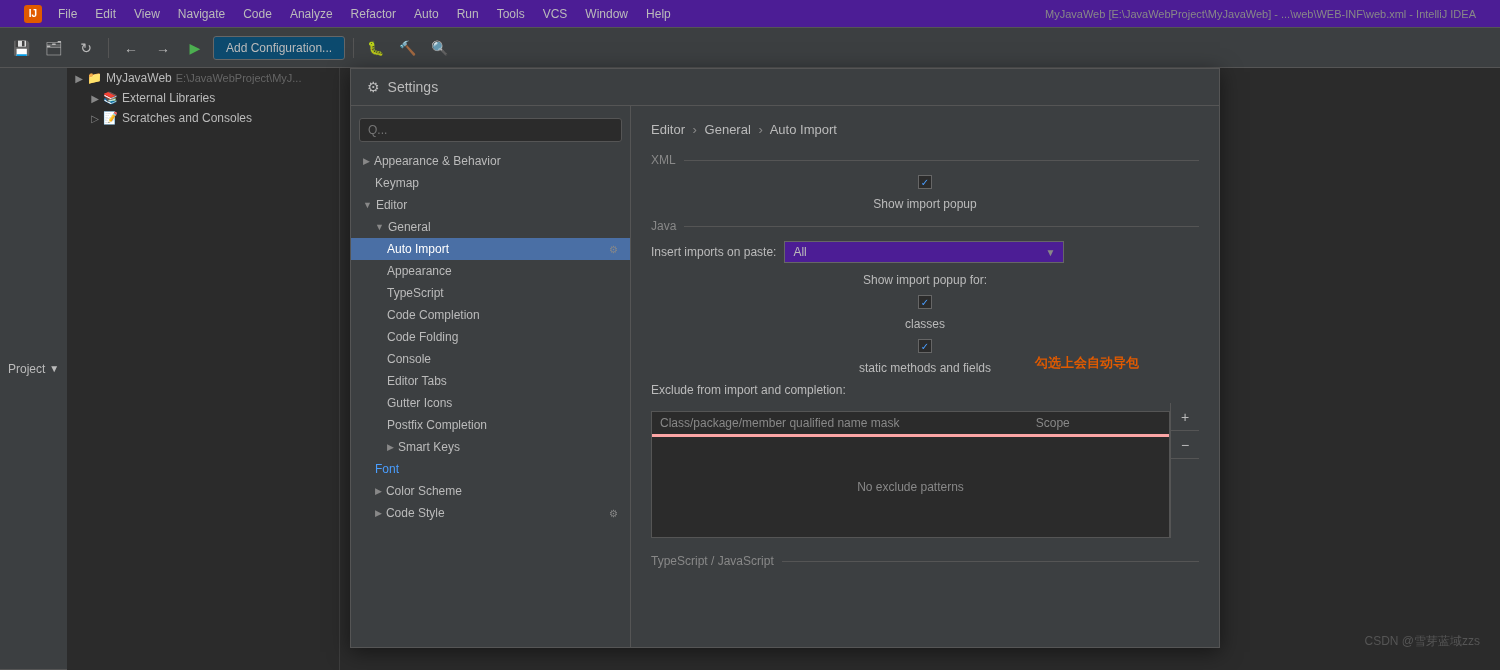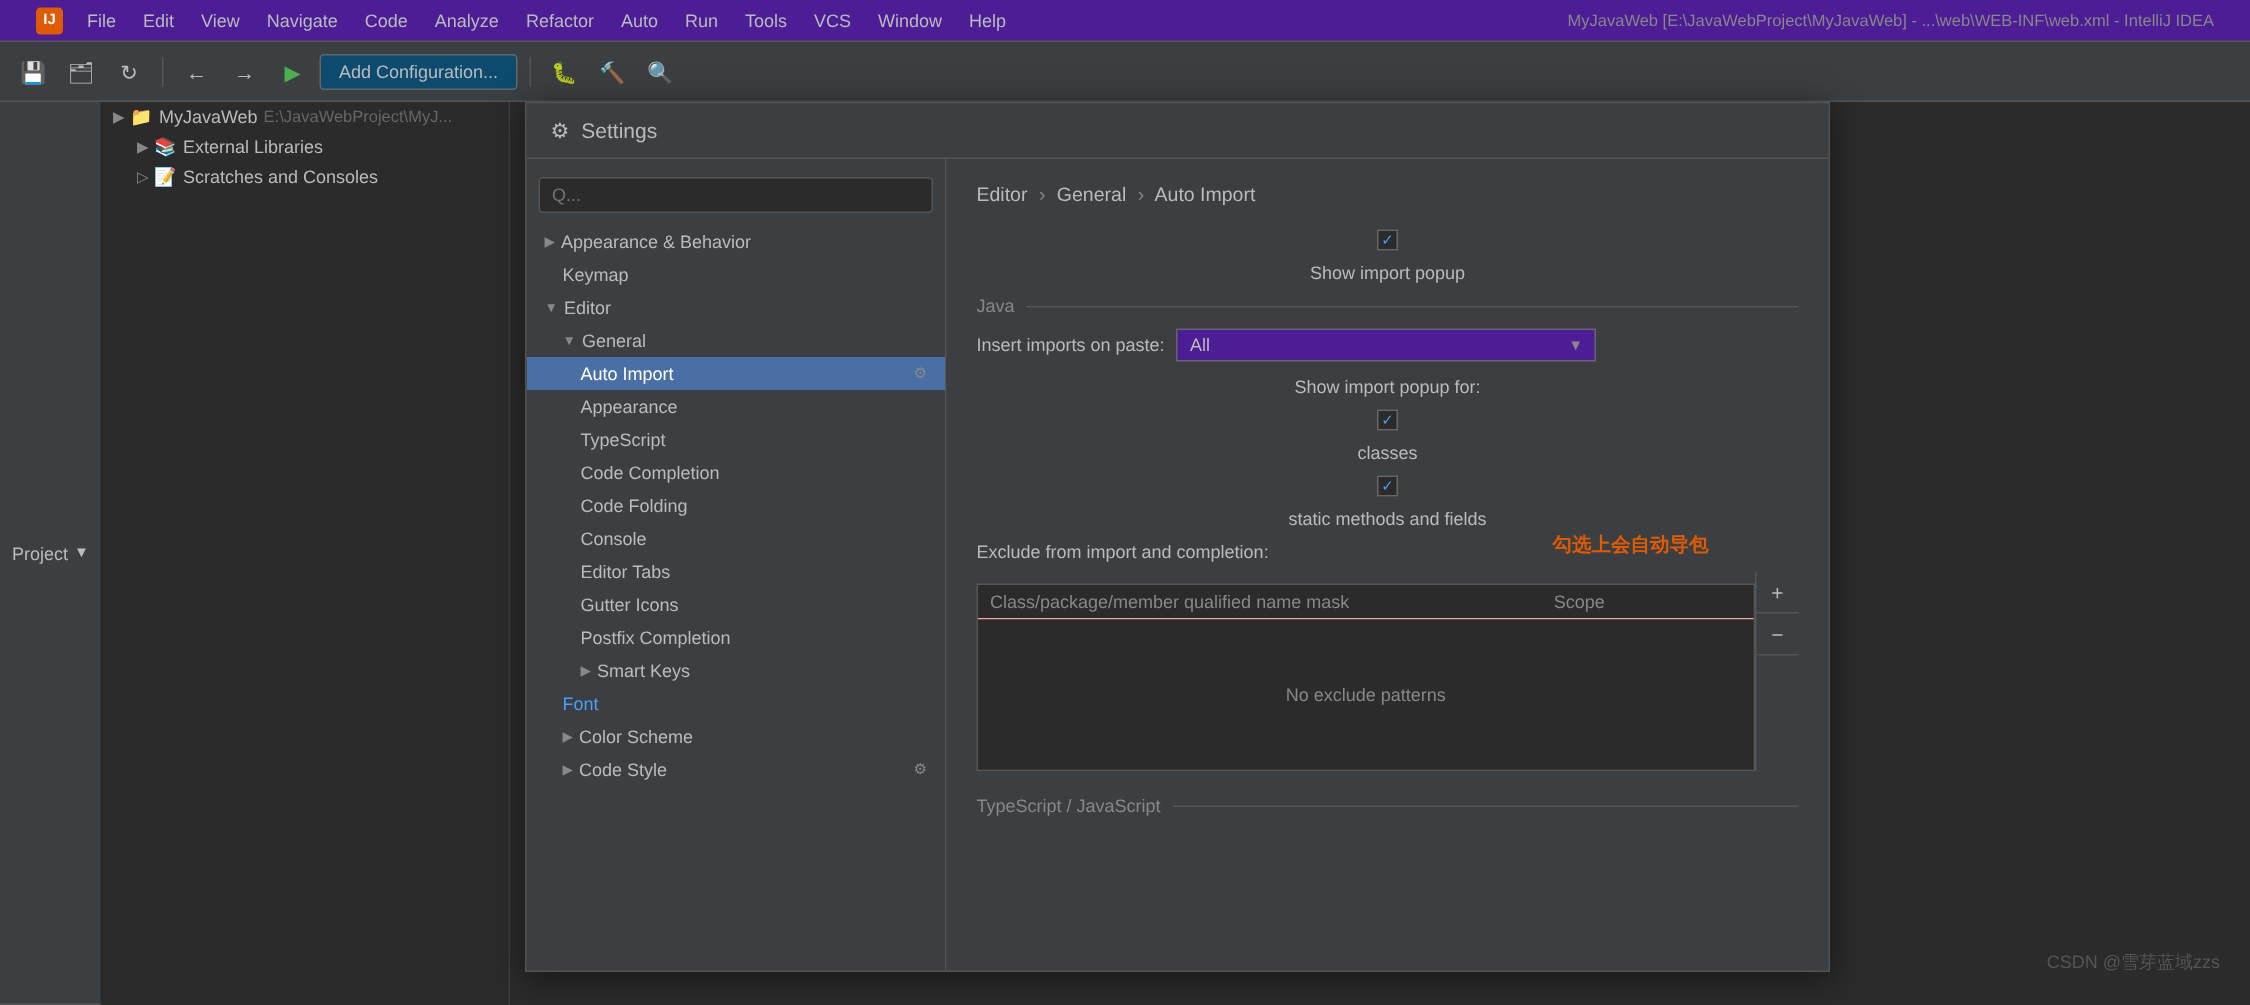--- a/index.html
+++ b/index.html
@@ -243,21 +243,21 @@
 
     
     .exclude-table {
       border: 1px solid #555;
       margin-top: 8px;
       width: 100%;
     }
     .table-header {
       display: flex;
       background: #2b2b2b;
-      border-bottom: 1px solid #fca5a5;
+      border-bottom: 3px solid #fca5a5;
       padding: 4px 8px;
       font-size: 12px;
       color: #888;
     }
     .table-col1 { flex: 3; }
     .table-col2 { flex: 1; }
     .table-body {
       min-height: 100px;
       display: flex;
       align-items: center;
@@ -441,20 +441,23 @@
       <div class="settings-content">
 
         <div class="breadcrumb">
           <span>Editor</span>
           <span class="sep">›</span>
           <span>General</span>
           <span class="sep">›</span>
           <span>Auto Import</span>
         </div>
 
+        <div class="section-label">
+          <span>XML</span>
+        </div>
         <div class="setting-row">
           <div class="checkbox checked"></div>
           <span class="setting-label">Show import popup</span>
         </div>
 
         <div class="section-label" style="margin-top:8px;">
           <span>Java</span>
         </div>
 
         <div class="dropdown-row">

